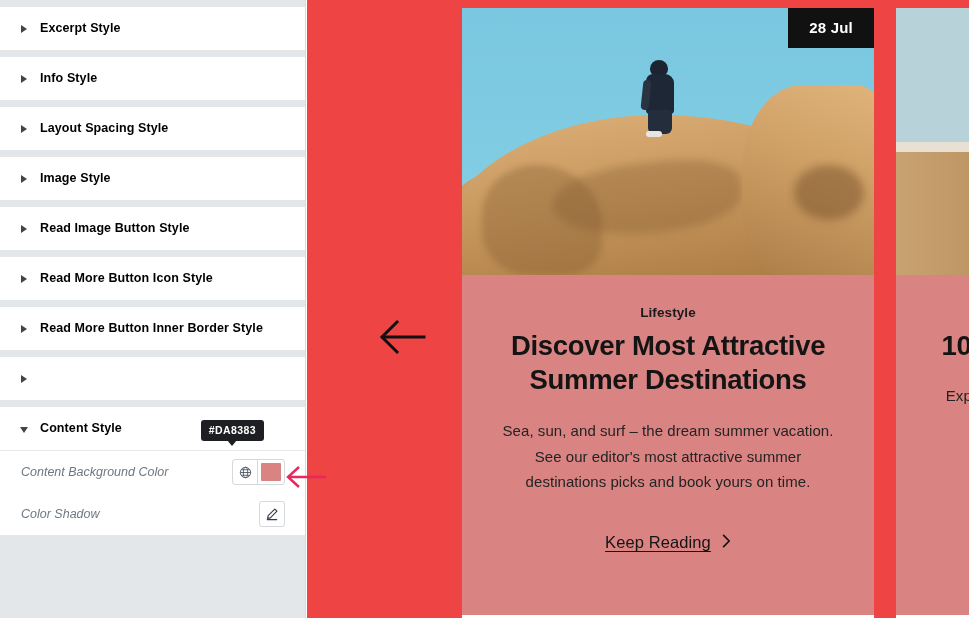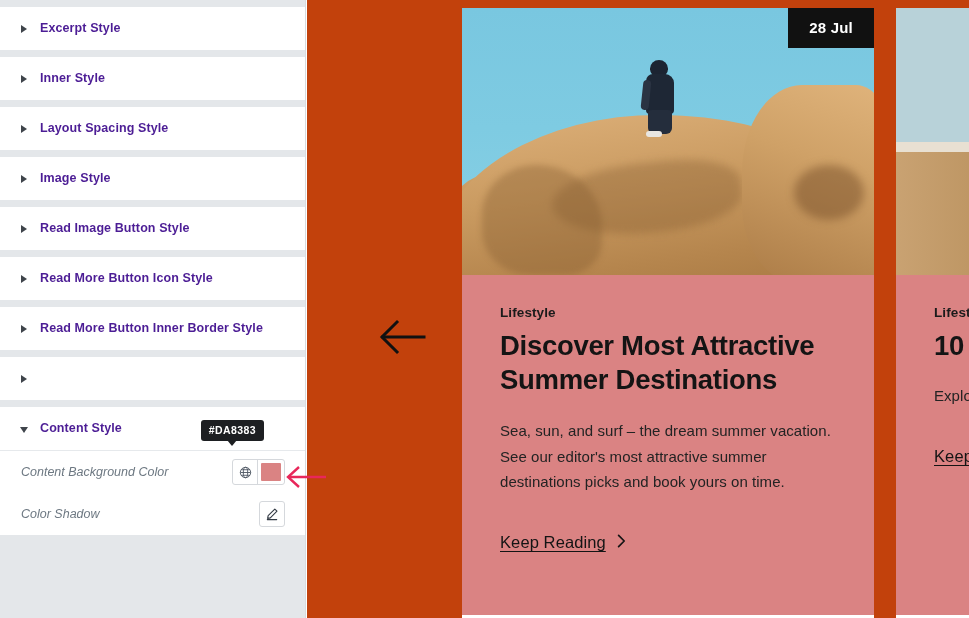--- a/index.html
+++ b/index.html
@@ -49,21 +49,21 @@
     border-top: 6px solid #3f444b;
     border-bottom: 0;
     margin-right: 12px;
     margin-left: -1px;
     position: relative;
     top: 1px;
   }
   .sec-title {
     font-size: 12.5px;
     font-weight: bold;
-    color: #4c1d95;
+    color: #000000;
     letter-spacing: .1px;
     line-height: 1;
   }
   .gap { height: 7px; background: #e4e7ea; }
 
   .sec-body {
     background: #ffffff;
     border-top: 1px solid #e6e9ec;
     padding: 0 21px;
   }
@@ -168,22 +168,23 @@
     right: 0; top: 0; bottom: 0;
     width: 1px;
     background: #d7dbdf;
   }
 
   
   #canvas {
     position: absolute;
     left: 307px; top: 0;
     width: 662px; height: 618px;
-    background: #c2410c;
+    background: #ef4444;
     overflow: hidden;
+    text-align: center;
   }
 
   .card {
     position: absolute;
     top: 8px;
     width: 412px;
     height: 640px;
     overflow: hidden;
     background: #ffffff;
   }
@@ -393,21 +394,21 @@
       <div class="sec-head">
         <span class="tri"></span>
         <span class="sec-title">Excerpt Style</span>
       </div>
     </div>
     <div class="gap"></div>
 
     <div class="sec">
       <div class="sec-head">
         <span class="tri"></span>
-        <span class="sec-title">Inner Style</span>
+        <span class="sec-title">Info Style</span>
       </div>
     </div>
     <div class="gap"></div>
 
     <div class="sec">
       <div class="sec-head">
         <span class="tri"></span>
         <span class="sec-title">Layout Spacing Style</span>
       </div>
     </div>

